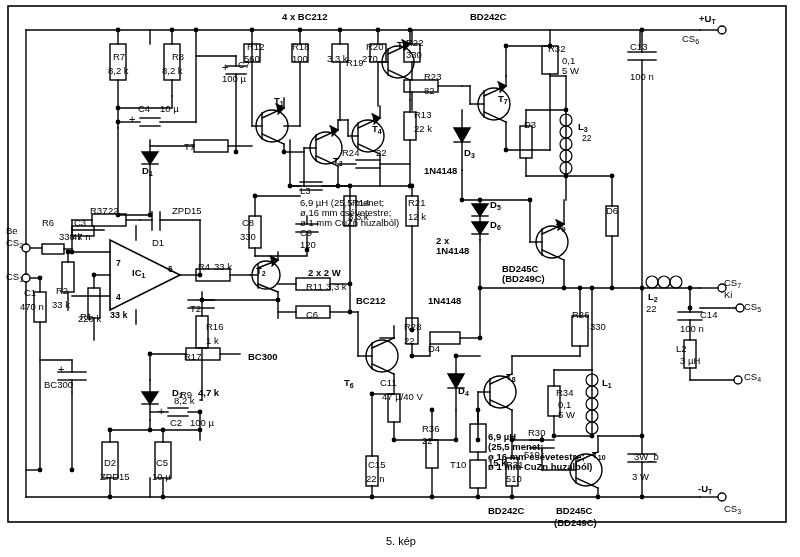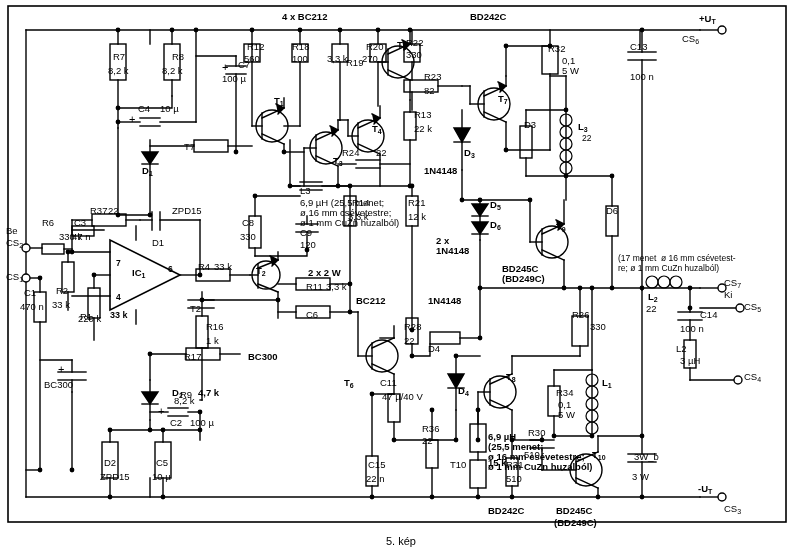--- a/index.html
+++ b/index.html
@@ -614,22 +614,20 @@
   <div class="lbl" style="left:352px;top:198px;text-align:right;">R14</div>
   <div class="lbl" style="left:348px;top:212px;">3,3 k</div>
   <div class="lbl" style="left:408px;top:198px;">R21</div>
   <div class="lbl" style="left:408px;top:212px;">12 k</div>
   <div class="lbl bold" style="left:490px;top:200px;">D<span class="sub">5</span></div>
   <div class="lbl bold" style="left:490px;top:220px;">D<span class="sub">6</span></div>
   <div class="lbl bold" style="left:436px;top:236px;white-space:pre;">2 x
 1N4148</div>
   <div class="lbl bold" style="left:502px;top:264px;white-space:pre;">BD245C
 (BD249C)</div>
-  <div class="lbl sm" style="left:618px;top:254px;white-space:pre;">(17 menet  ø 16 mm csévetest-
-re; ø 1 mm CuZn huzalból)</div>
   <div class="lbl" style="left:606px;top:206px;">D6</div>
   <div class="lbl" style="left:608px;top:220px;"></div>
 
   <div class="lbl bold" style="left:142px;top:166px;">D<span class="sub">1</span></div>
   <div class="lbl bold" style="left:170px;top:166px;"></div>
   <div class="lbl" style="left:90px;top:206px;">R37</div>
   <div class="lbl" style="left:108px;top:206px;">22</div>
   <div class="lbl" style="left:152px;top:190px;margin-top:48px;">D1</div>
   <div class="lbl" style="left:172px;top:206px;">ZPD15</div>
 

